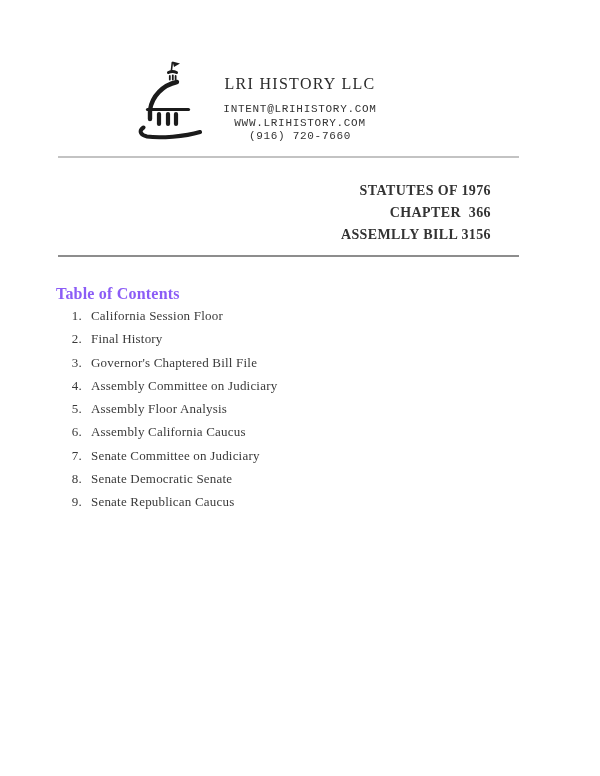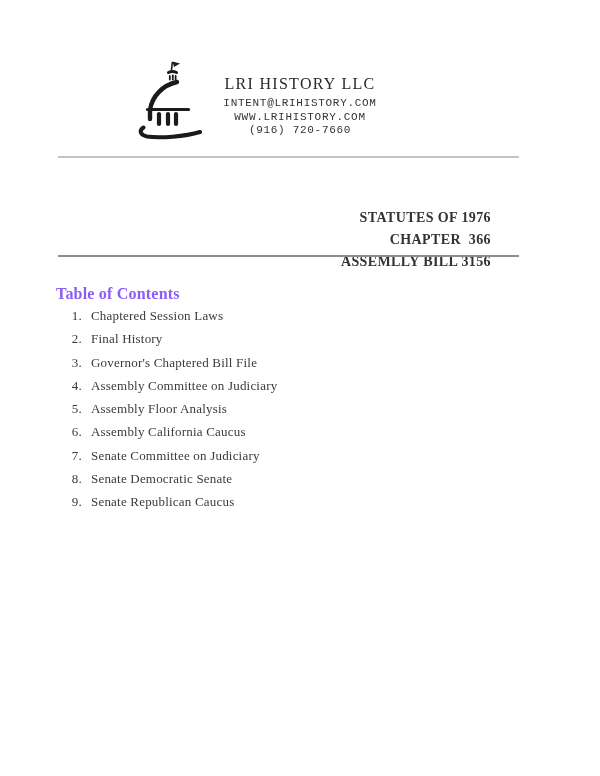--- a/index.html
+++ b/index.html
@@ -35,21 +35,21 @@
     left: 150px;
     top: 17px;
     width: 300px;
     text-align: center;
     color: #2d2d2d;
   }
   .company-name {
     font-size: 16px;
     letter-spacing: 1.3px;
     color: #2a2a2a;
-    margin-bottom: 4px;
+    margin-bottom: 10px;
     white-space: pre;
   }
   .contact-line {
     font-size: 11px;
     letter-spacing: 0.7px;
     line-height: 13.5px;
     color: #333333;
     white-space: pre;
     font-family: Liberation Mono, monospace;
   }
@@ -59,21 +59,20 @@
   .bill-ref {
     position: absolute;
     top: 180px;
     right: 109px;
     text-align: right;
     font-weight: bold;
     font-size: 14px;
     line-height: 22px;
     letter-spacing: 0.4px;
     color: #333333;
-    margin-top: 27px;
   }
   .bill-ref div { white-space: pre; }
   .toc-heading {
     position: absolute;
     left: 56px;
     top: 272px;
     font-size: 16px;
     font-weight: bold;
     letter-spacing: 0.2px;
     color: #8b5cf6;
@@ -148,21 +147,21 @@
     <div>ASSEMLLY BILL 3156</div>
   </section>
 
   <div class="rule rule-bottom"></div>
 
   <h2 class="toc-heading">Table of Contents</h2>
 
   <ol class="toc-list">
     <li class="toc-item">
       <span class="toc-num">1.</span>
-      <span class="toc-label">Chaptered Session Laws</span>
+      <span class="toc-label">California Session Floor</span>
     </li>
     <li class="toc-item">
       <span class="toc-num">2.</span>
       <span class="toc-label">Final History</span>
     </li>
     <li class="toc-item">
       <span class="toc-num">3.</span>
       <span class="toc-label">Governor's Chaptered Bill File</span>
     </li>
     <li class="toc-item">

